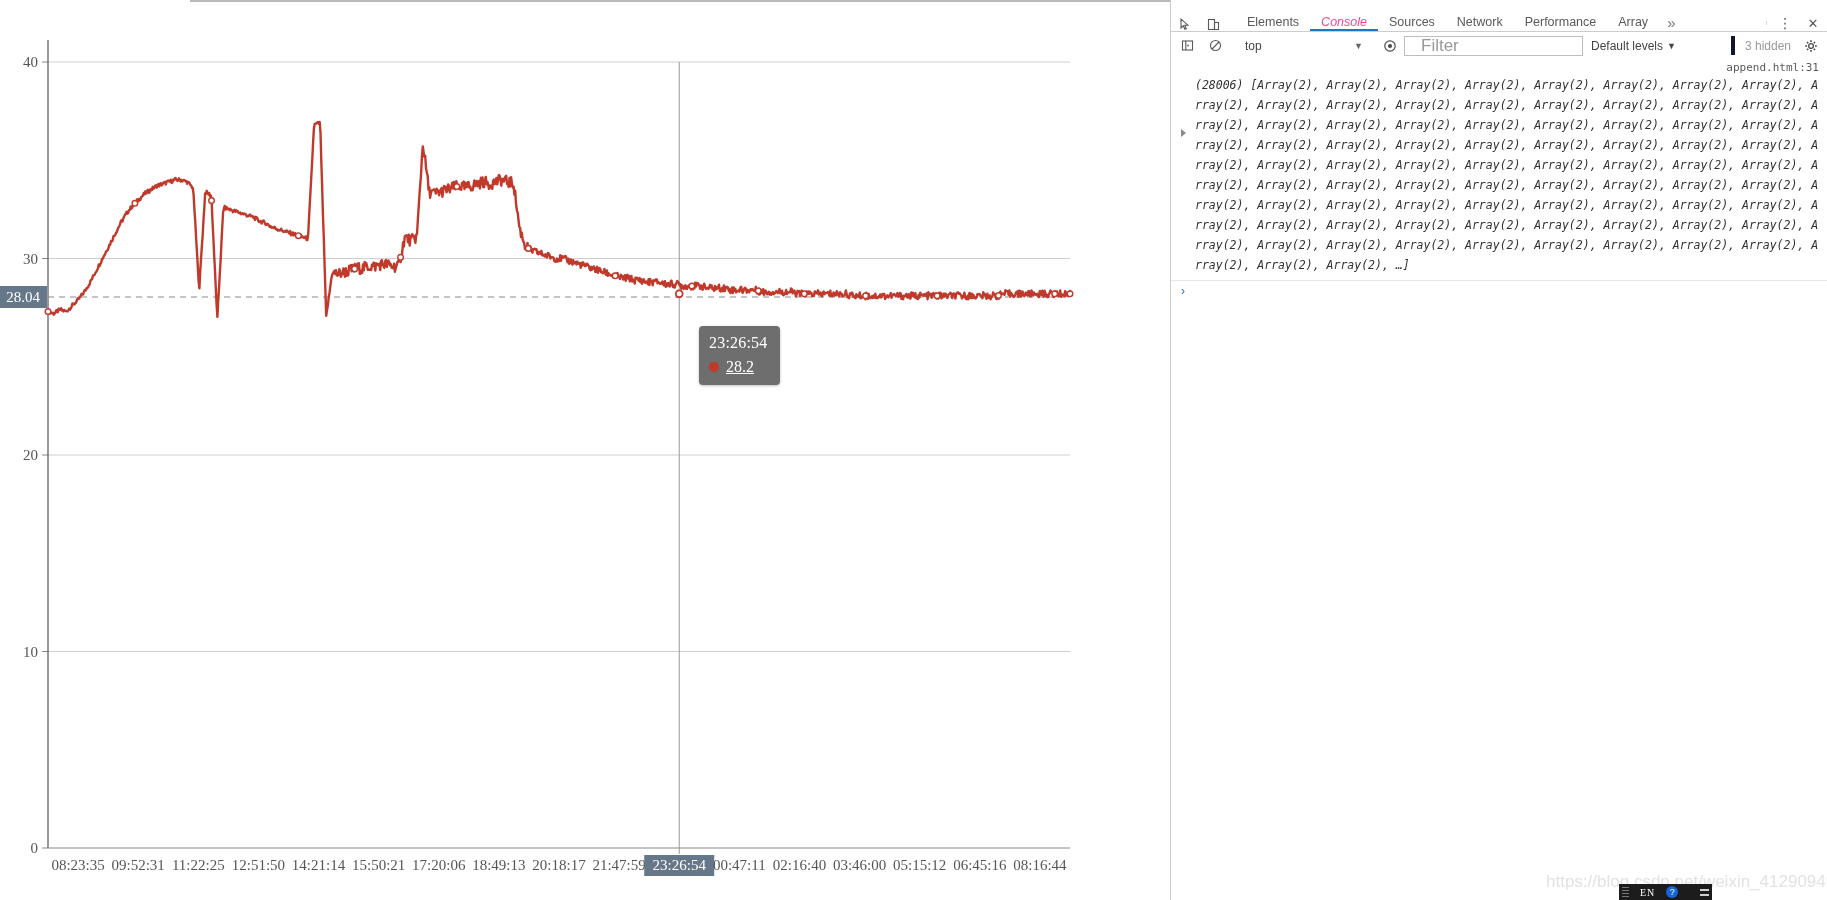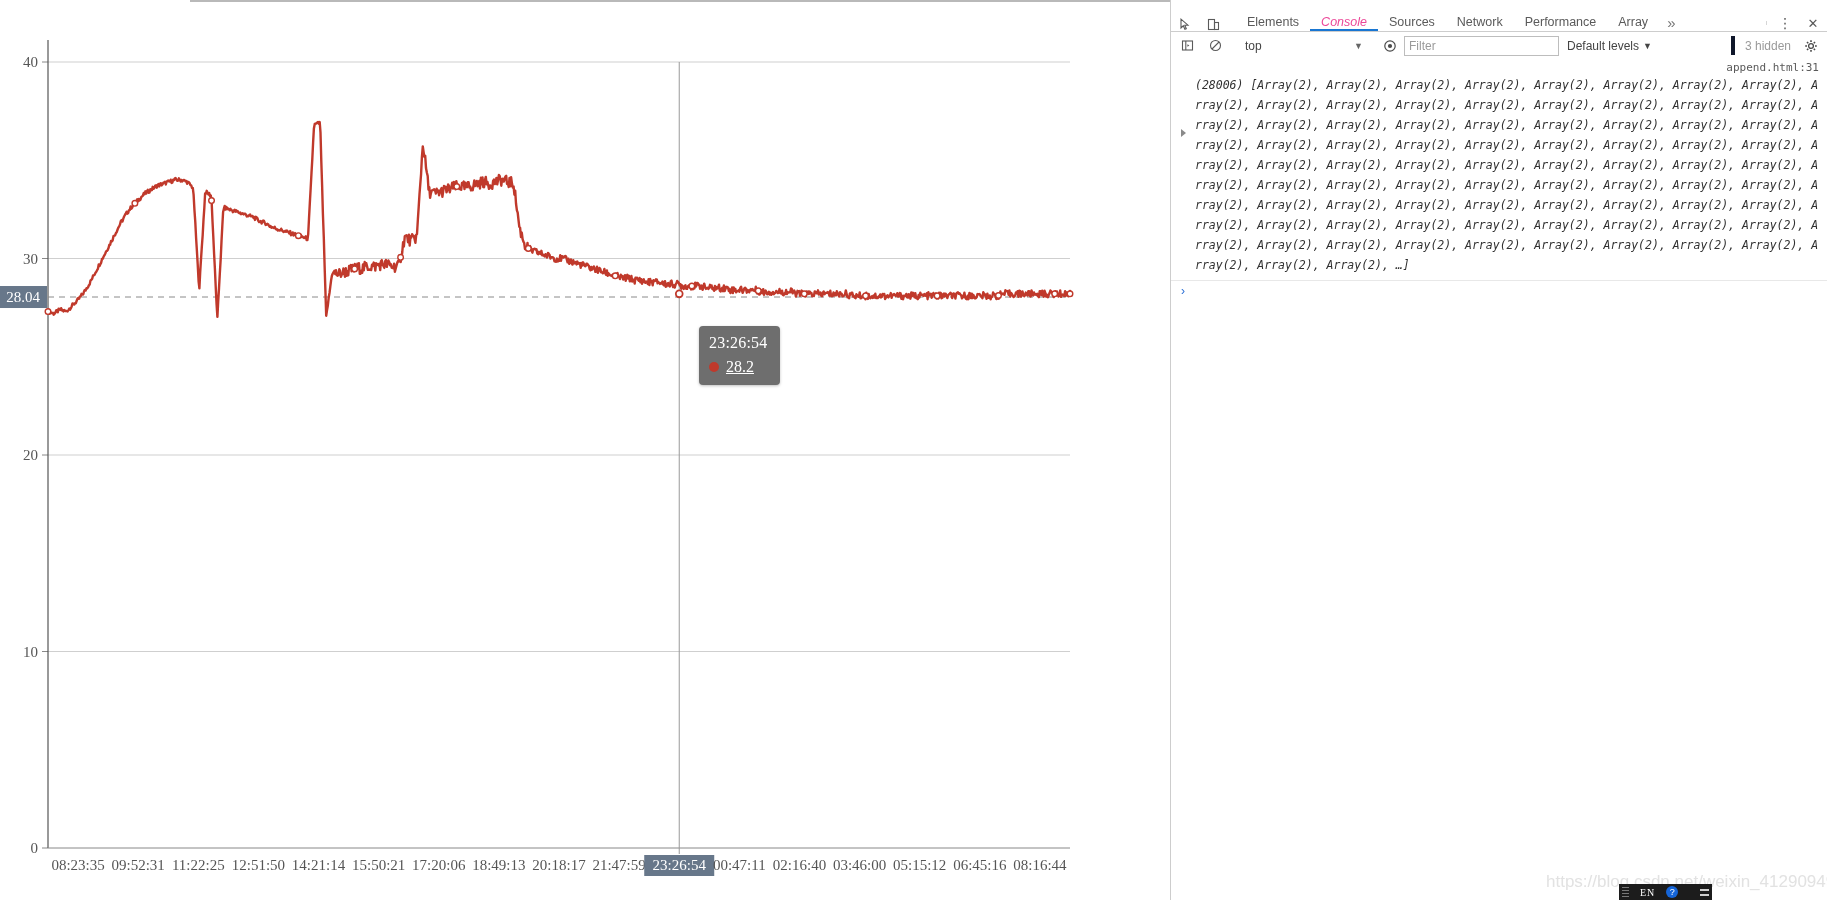--- a/index.html
+++ b/index.html
@@ -85,21 +85,21 @@
     padding:0 2px;gap:0;
   }
   .ctx-select{
     display:flex;align-items:center;gap:6px;
     min-width:118px;height:19px;padding:0 4px 0 7px;
     font-size:12px;color:#444;cursor:pointer;
   }
   .ctx-select .caret{margin-left:auto;font-size:9px;color:#666;}
   #filter-input{
     width:145px;height:18px;border:1px solid #bdbdbd;background:#fff;
-    font-size:12px;color:#333;padding:0 4px;outline:none;
+    font-size:17px;color:#333;padding:0 16px;outline:none;
     font-family:"Liberation Sans", sans-serif;
   }
   #filter-input::placeholder{color:#9a9a9a;}
   .levels{
     font-size:12px;color:#444;cursor:pointer;margin-left:8px;
     display:flex;align-items:center;gap:4px;
   }
   .hidden-count{
     margin-left:auto;font-size:12px;color:#9a9a9a;padding-right:6px;
     border-left:4px solid #0f172a;padding-left:10px;height:19px;

